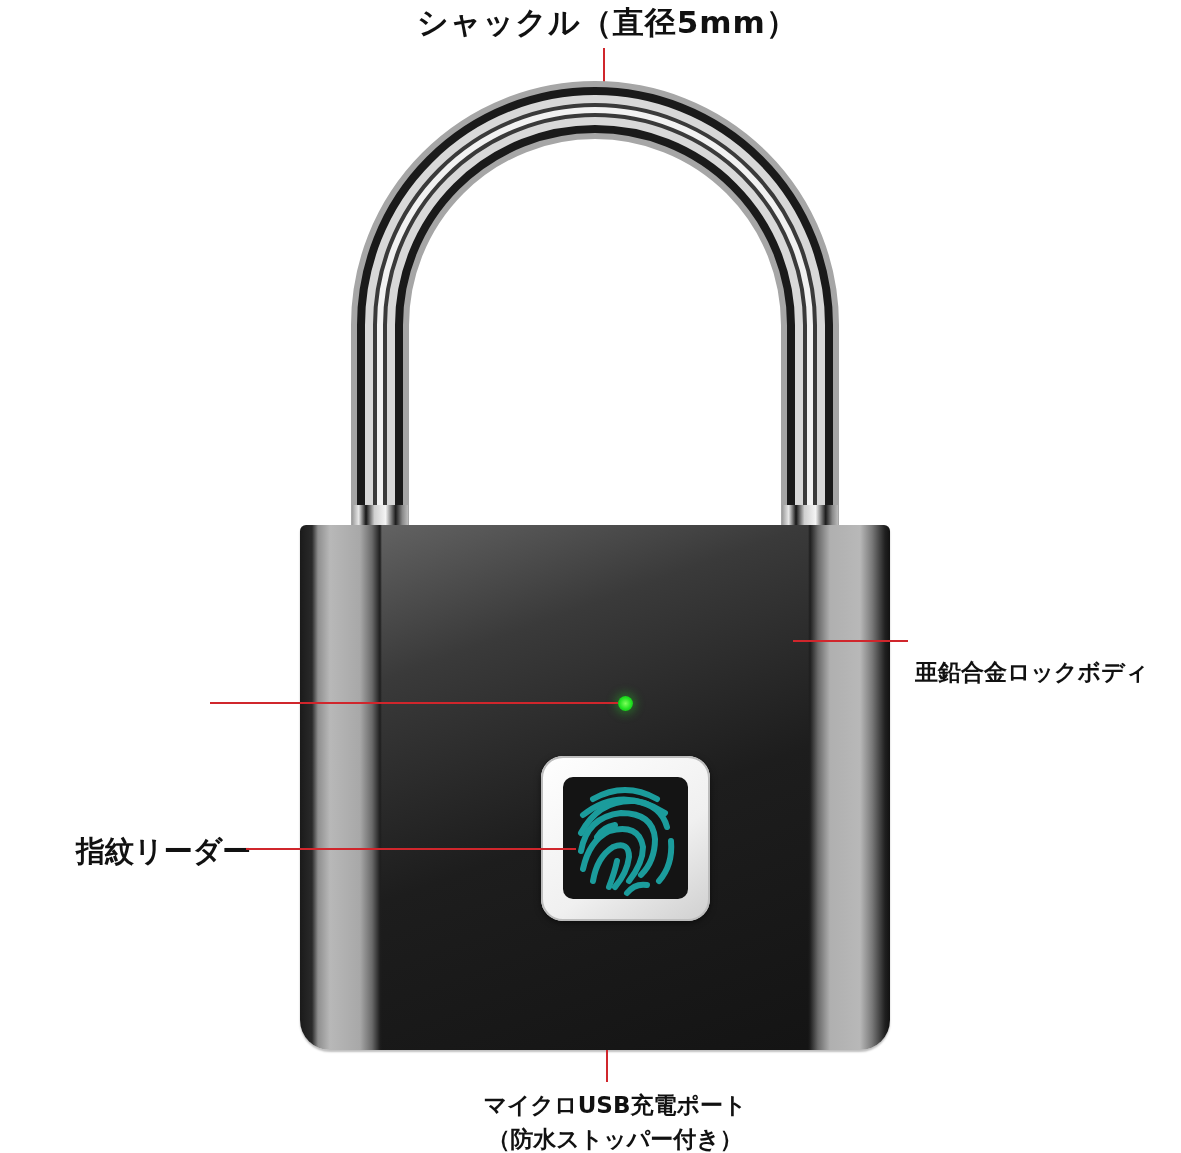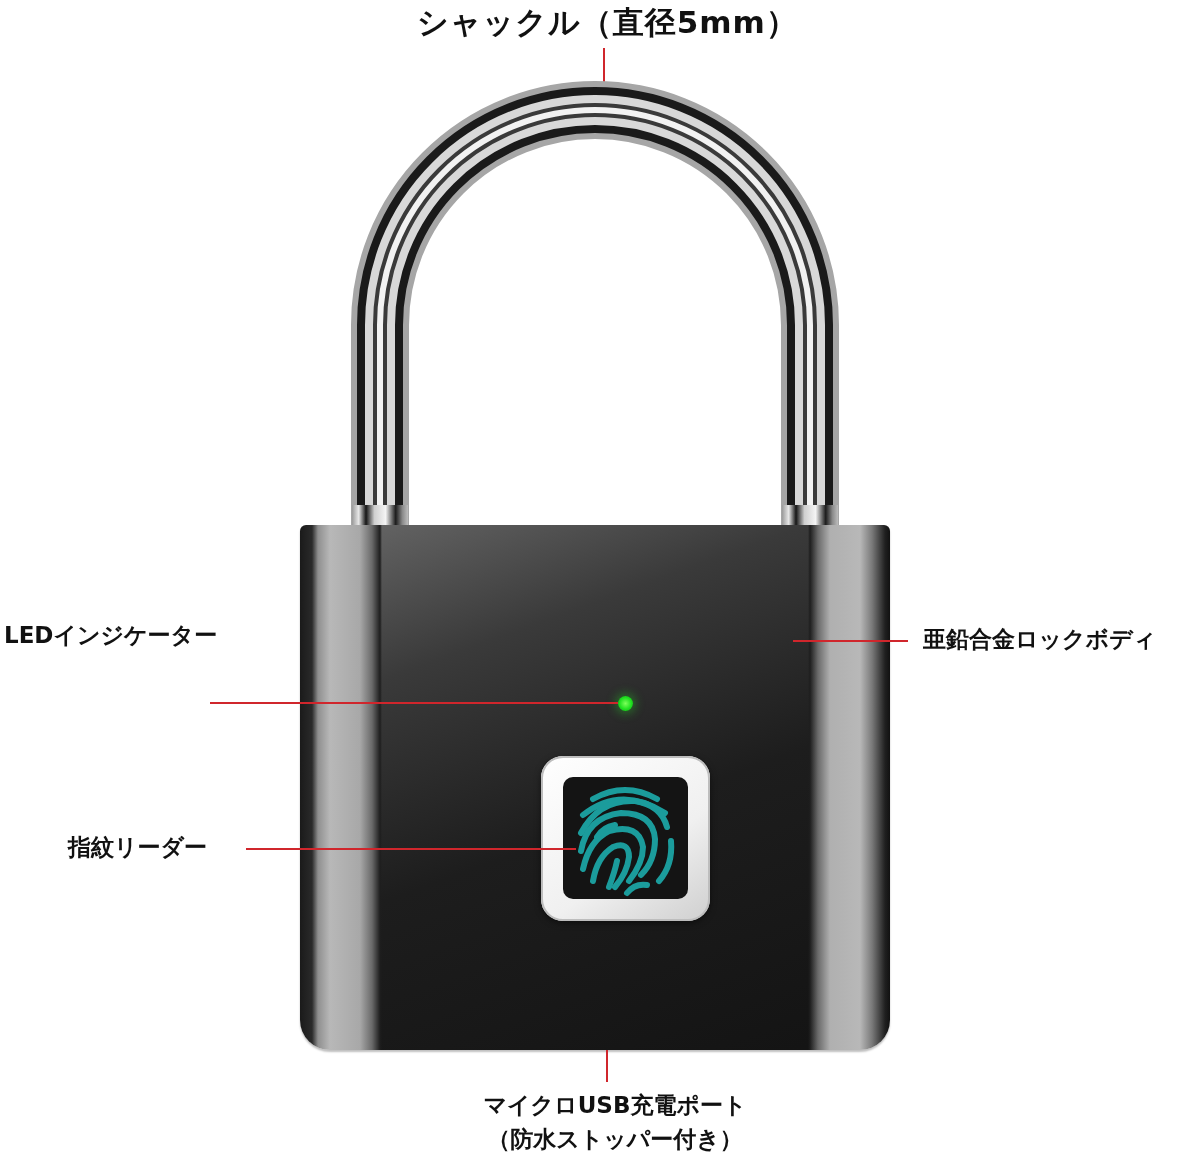--- a/index.html
+++ b/index.html
@@ -1,22 +1,22 @@
 <!DOCTYPE html>
 <html><head>
 <meta charset="utf-8">
 <style>
   html, body { margin: 0; padding: 0; background: #ffffff; }
   body { width: 1181px; height: 1153px; position: relative; overflow: hidden;
          font-family: "DejaVu Sans", "Liberation Sans", sans-serif; }
   .label { position: absolute; color: #111; font-weight: bold; white-space: nowrap; }
   .title { left: 0; width: 1215px; top: 2px; text-align: center; font-size: 31px; letter-spacing: 1px; }
   .led-label { left: 4px; top: 618px; font-size: 23px; line-height: 34px; }
-  .body-label { left: 915px; top: 624px; font-size: 23px; margin-left: 8px; }
-  .fp-label { left: 68px; top: 832px; font-size: 23px; }
+  .body-label { left: 915px; top: 657px; font-size: 23px; }
+  .fp-label { left: 76px; top: 832px; font-size: 29px; }
   .usb-label { left: 0; width: 1230px; top: 1088px; text-align: center; font-size: 23px; line-height: 34px; }
   .callout { position: absolute; background: #d0262c; }
   .h { height: 2px; }
   .v { width: 2px; }
   
   .shackle-svg { position: absolute; left: 0; top: 0; }
   
   .lock-body { position: absolute; left: 300px; top: 525px; width: 590px; height: 525px;
     border-radius: 6px 6px 30px 30px;
     background:
@@ -84,21 +84,20 @@
         <path d="M46,110 Q52,94 54,84"></path>
         <path d="M108,64 Q110,88 96,104"></path>
         <path d="M64,116 Q72,106 84,108"></path>
         <path d="M34,60 Q40,50 52,48"></path>
       </g>
     </svg>
   </div>
 </div>
 
 <div class="label led-label">
-  <div>LEDインジケーター</div>
 </div>
 <div class="callout h" style="left:210px; top:702px; width:408px;"></div>
 
 <div class="callout h" style="left:793px; top:640px; width:115px;"></div>
 <div class="label body-label">亜鉛合金ロックボディ</div>
 
 <div class="label fp-label">指紋リーダー</div>
 <div class="callout h" style="left:246px; top:848px; width:330px;"></div>
 
 <div class="callout v" style="left:606px; top:1050px; height:32px;"></div>

